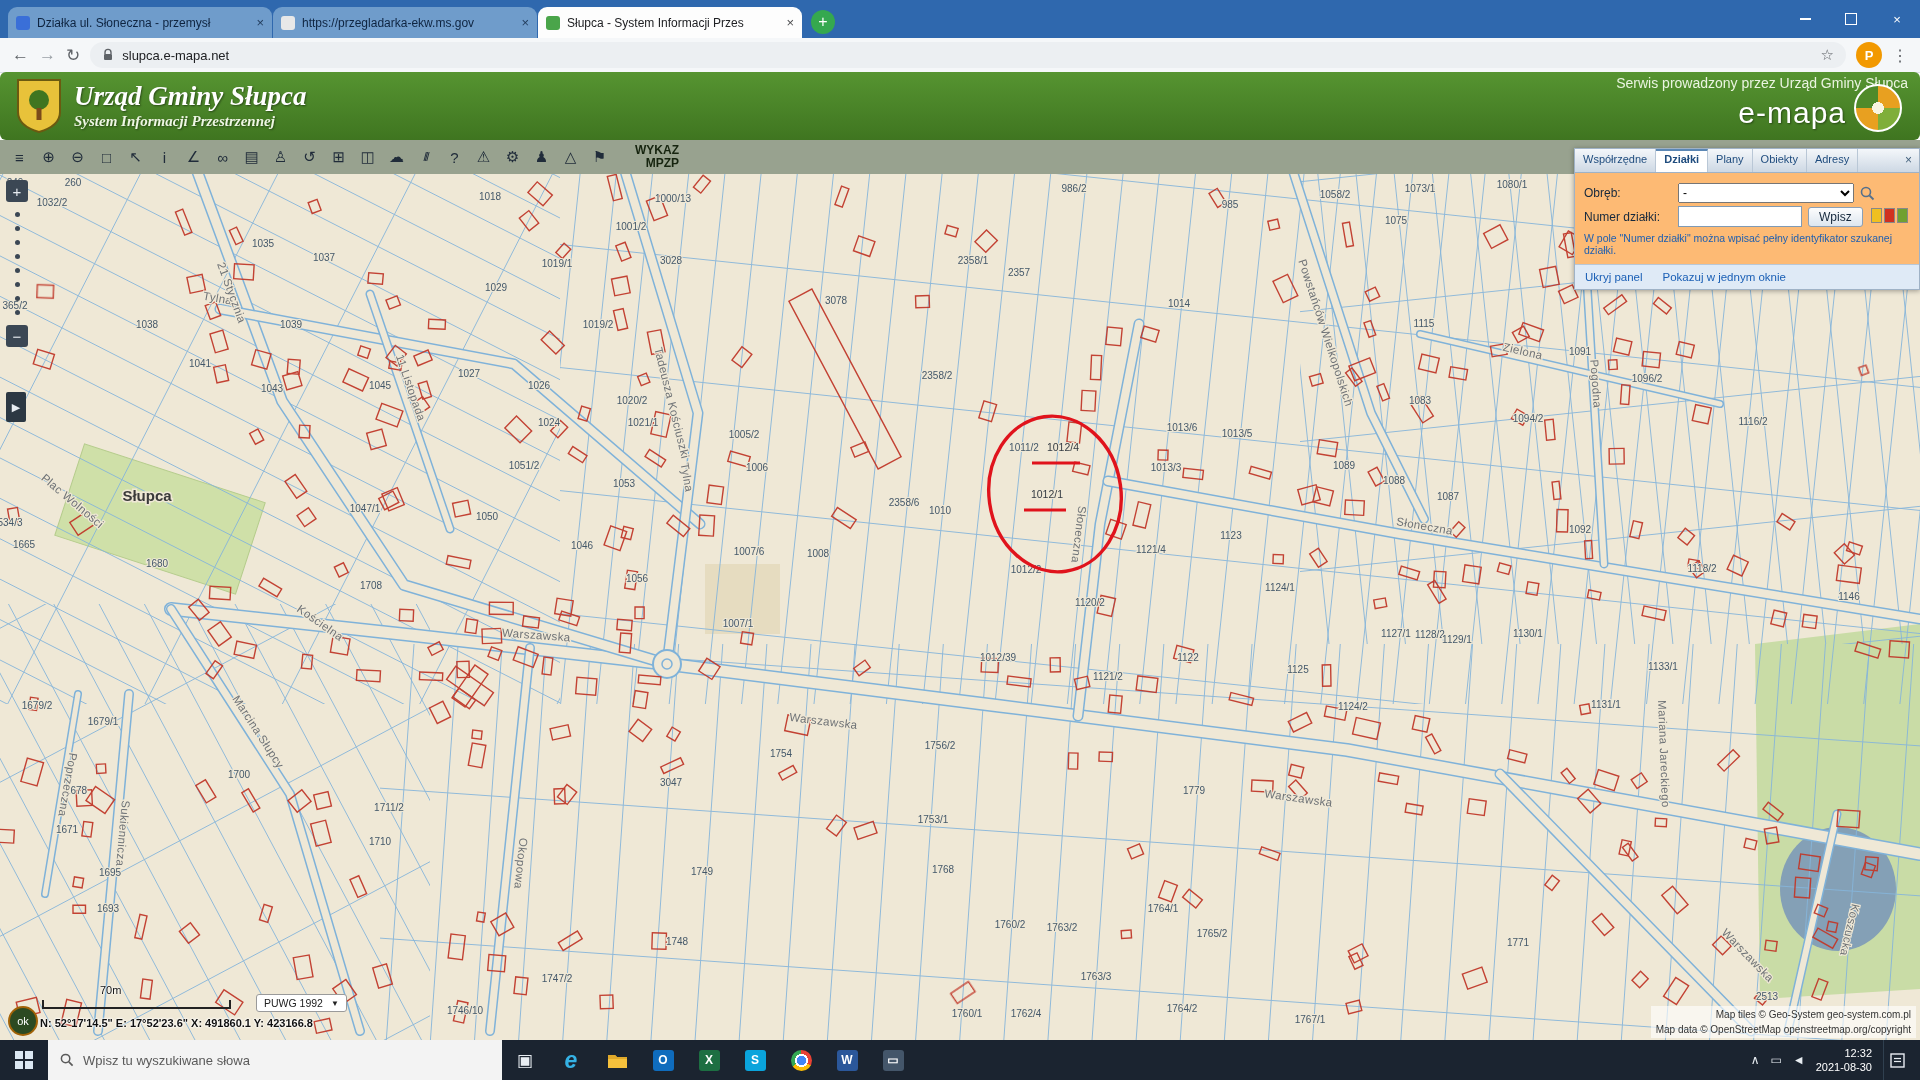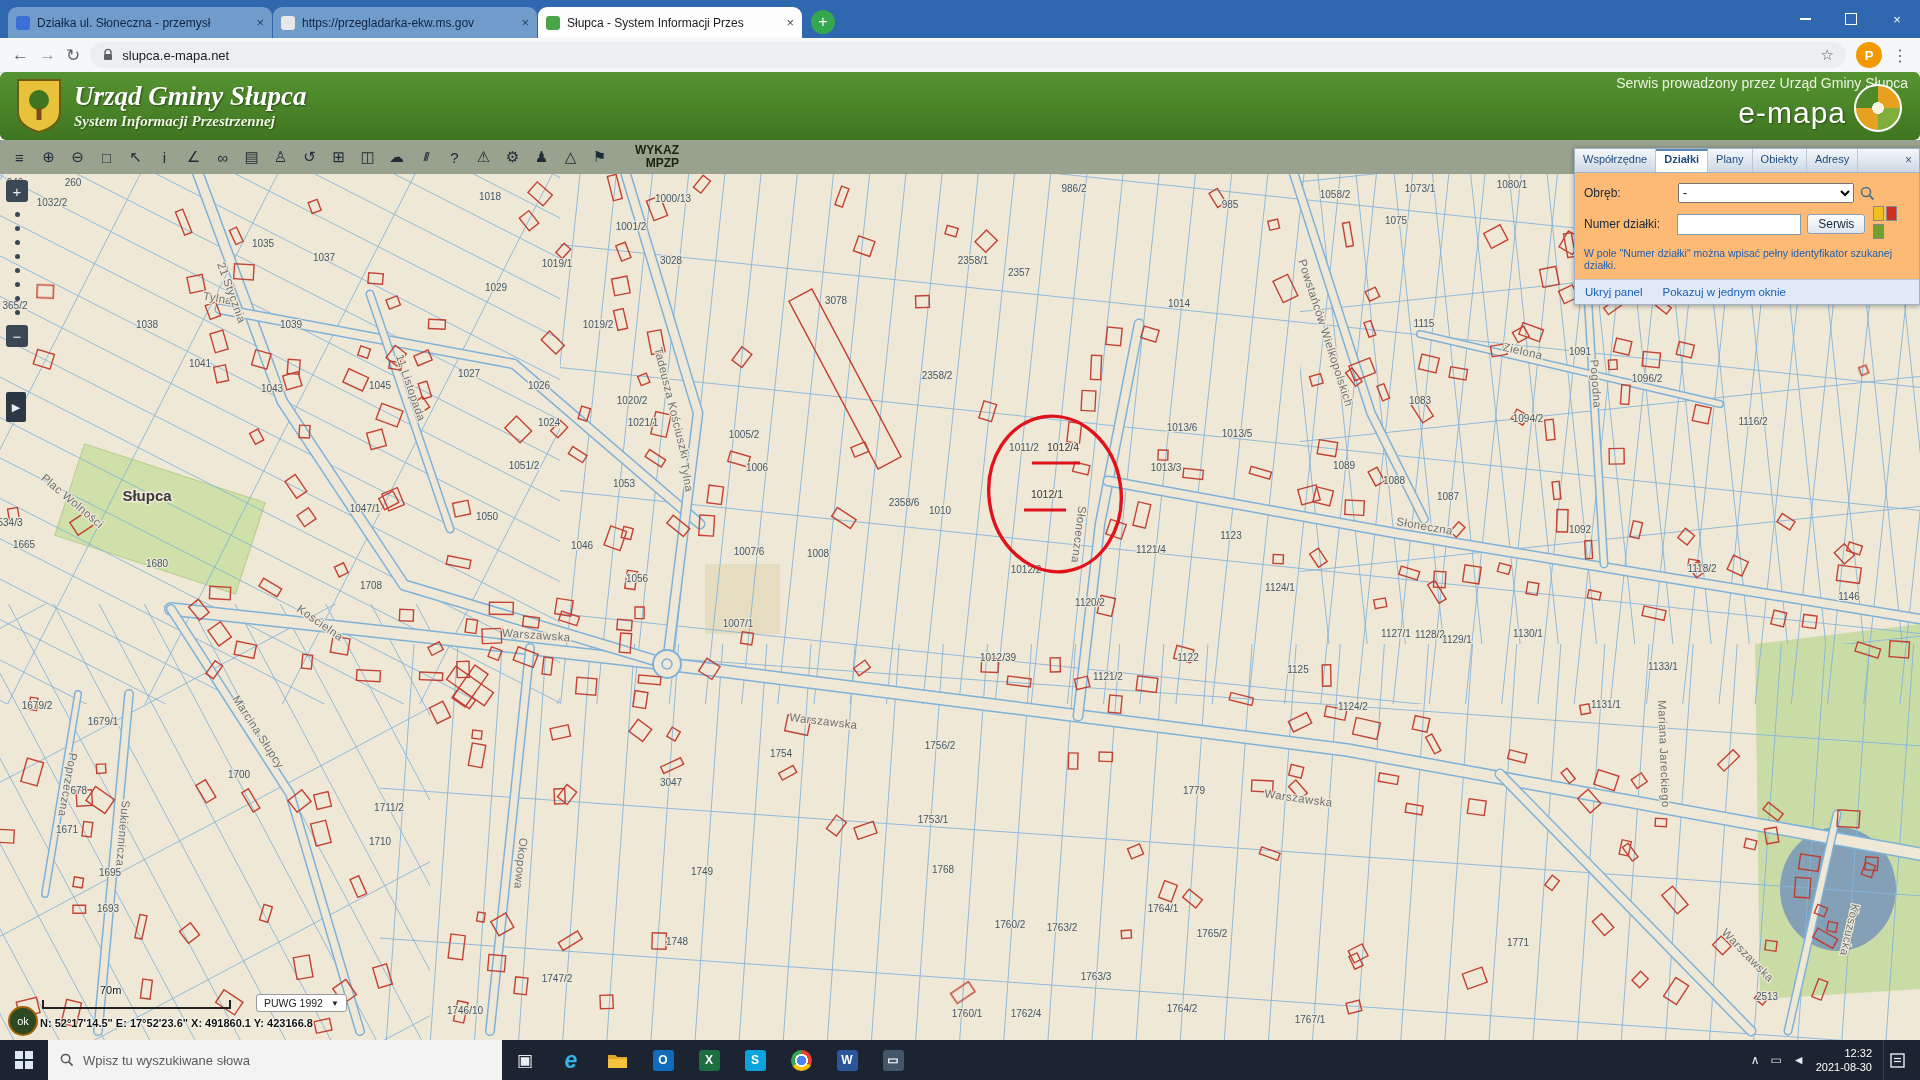--- a/index.html
+++ b/index.html
@@ -964,20 +964,24 @@
     <div class="expander">▶</div>
 
     <div class="okbadge">ok</div>
     <div class="scalelabel">70m</div>
     <div class="scaleline"></div>
     <div class="crsbox">
       <span>PUWG 1992</span>
       <span style="font-size:8px;">▼</span>
     </div>
     <div class="coords">N: 52°17'14.5"  E: 17°52'23.6"  X: 491860.1  Y: 423166.8</div>
+    <div class="attr">
+      <div>Map tiles © Geo-System geo-system.com.pl</div>
+      <div>Map data © OpenStreetMap openstreetmap.org/copyright</div>
+    </div>
   </div>
 
   <div class="panel">
     <div class="panel-tabs">
         <span class="ptab">Współrzędne</span>
         <span class="ptab active">Działki</span>
         <span class="ptab">Plany</span>
         <span class="ptab">Obiekty</span>
         <span class="ptab">Adresy</span>
         <span class="panel-x">×</span>
@@ -987,21 +991,21 @@
         <span class="plabel">Obręb:</span>
         <select class="pselect"><option>-</option></select>
         <svg width="15" height="15" viewBox="0 0 15 15">
             <circle cx="6" cy="6" r="4.5" fill="none" stroke="#55708c" stroke-width="1.6"></circle>
             <line x1="9.5" y1="9.5" x2="13.5" y2="13.5" stroke="#55708c" stroke-width="1.8"></line>
           </svg>
       </div>
       <div class="prow">
         <span class="plabel">Numer działki:</span>
         <input class="pinput" value="" style="">
-        <button class="szukaj">Serwis</button>
+        <button class="szukaj">Wpisz</button>
         <span>
           <span class="swatch" style="background:#f0c020;"></span><span class="swatch" style="background:#d03020;"></span><span class="swatch" style="background:#70a030;"></span>
         </span>
       </div>
       <div class="hint">W pole "Numer działki" można wpisać pełny identyfikator szukanej działki.</div>
       <div class="panel-links">
         <span class="plink">Ukryj panel</span>
         <span class="plink">Pokazuj w jednym oknie</span>
       </div>
     </div>

